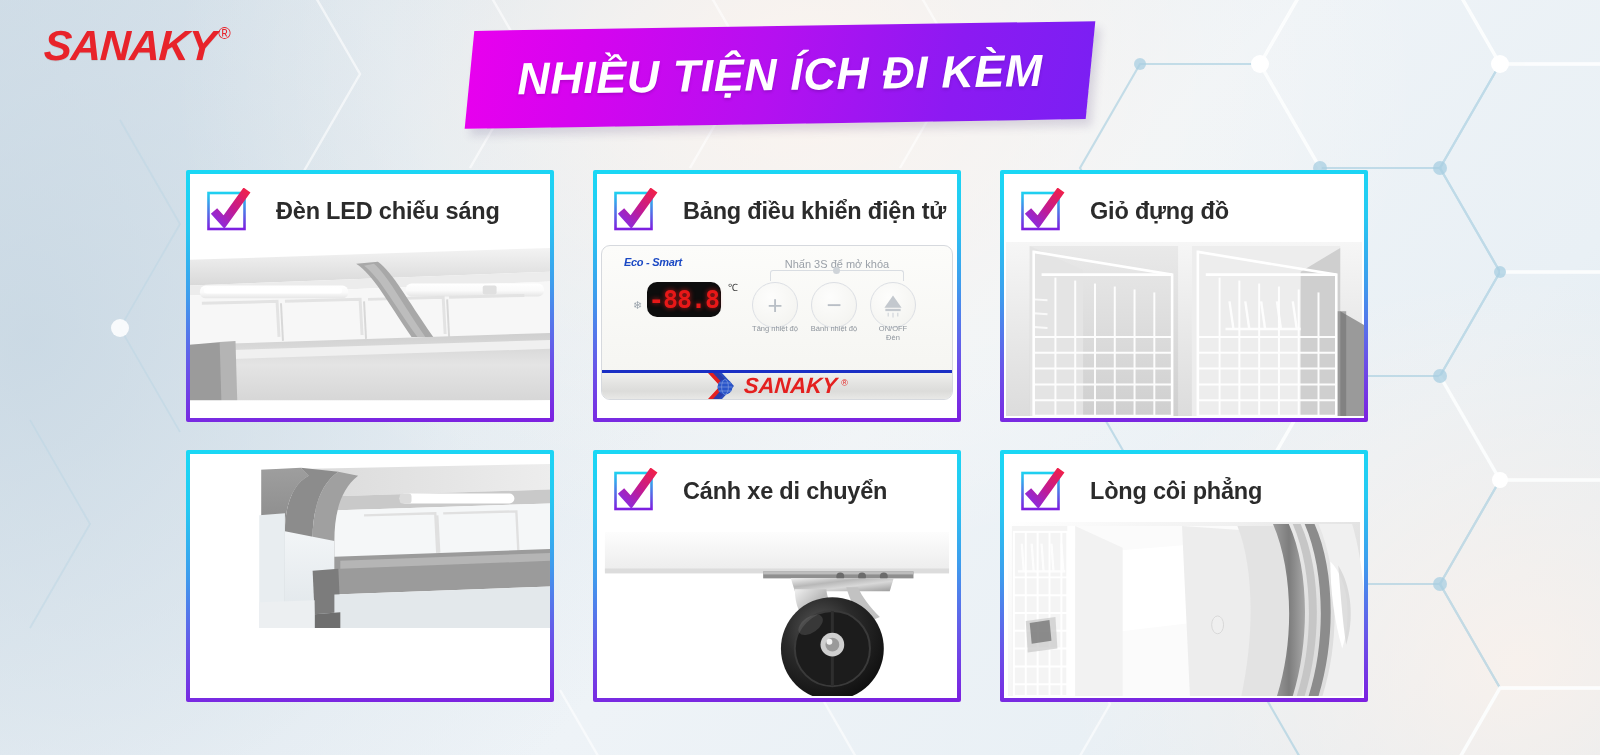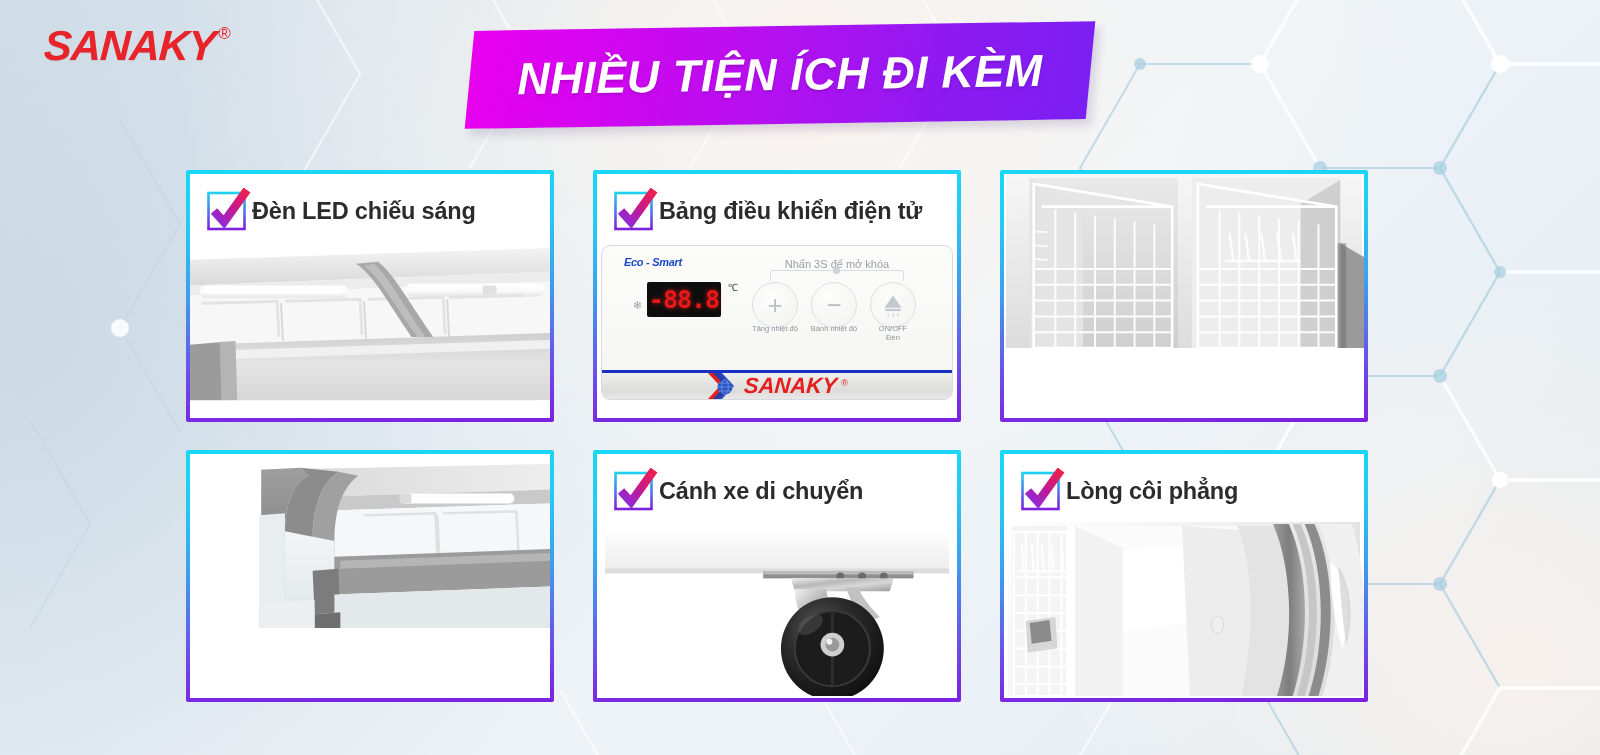--- a/index.html
+++ b/index.html
@@ -67,21 +67,21 @@
     padding:2px;
     background-image:linear-gradient(#fff,#fff), linear-gradient(178deg, #19d8f5 0%, #25c9f2 22%, #3e9ced 48%, #6a52e8 76%, #7d1fe0 100%);
     background-origin:border-box;
     background-clip:content-box, border-box;
     border:2px solid transparent;
     border-radius:2px;
     overflow:hidden;
     display:flex; flex-direction:column;
   }
   .card-head {
-    display:flex; align-items:center; gap:0;
+    display:flex; align-items:center; gap:24px;
     padding:14px 0 8px 16px;
     background:#fff;
     flex:0 0 auto;
   }
   .check-box { width:46px; height:46px; flex:0 0 auto; }
   .card-title {
     font-size:23.5px; font-weight:bold; color:#2b2b2b;
     letter-spacing:-0.2px; white-space:nowrap;
   }
   .card-photo {
@@ -95,21 +95,21 @@
   
   .panel {
     position:absolute; left:4px; right:4px; top:3px; bottom:18px;
     border:1px solid #d6d9de; border-radius:9px;
     background:linear-gradient(180deg,#fcfcfa 0%, #f7f7f4 62%, #f4f4f1 100%);
     overflow:hidden;
   }
   .eco { position:absolute; left:22px; top:10px; font-size:11px; font-weight:bold; color:#1b49c4; font-style:italic; letter-spacing:-0.3px; }
   .led-disp {
     position:absolute; left:45px; top:36px; width:74px; height:35px;
-    background:#0d0d0d; border-radius:2px;
+    background:#0d0d0d; border-radius:10px;
     display:flex; align-items:center; justify-content:center;
   }
   .led-digits {
     color:#e81818; font-family:"DejaVu Sans Mono", monospace;
     font-size:25px; font-weight:bold; letter-spacing:-1px;
     text-shadow:0 0 5px rgba(240,30,30,0.75);
     line-height:1;
   }
   .snow { position:absolute; left:31px; top:53px; font-size:11px; color:#9aa3ac; }
   .deg { position:absolute; left:126px; top:34px; font-size:10px; color:#3c3c3c; }
@@ -368,20 +368,27 @@
             </g>
           </svg>
           <span class="foot-word">SANAKY</span>
           <span class="foot-r">®</span>
         </div>
       </div>
     </div>
   </div>
 
   <div class="card">
+    <div class="card-head">
+      <svg class="check-box" viewBox="0 0 46 46">
+        <rect x="2.5" y="5" width="36" height="36" fill="#fff" stroke="url(#bxg1)" stroke-width="2.6"></rect>
+        <path d="M8 23 L18 34 L41 2" fill="none" stroke="url(#ckg1)" stroke-width="8.5"></path>
+      </svg>
+      <div class="card-title">Giỏ đựng đồ</div>
+    </div>
     <div class="card-photo">
       <svg class="p-basket" viewBox="0 0 364 176" preserveAspectRatio="none">
         <defs>
           <linearGradient id="bkWall" x1="0" y1="0" x2="0" y2="1">
             <stop offset="0%" stop-color="#f6f6f6"></stop>
               <stop offset="100%" stop-color="#dcdcdc"></stop>
           </linearGradient>
           <linearGradient id="bkInner" x1="0" y1="0" x2="0" y2="1">
             <stop offset="0%" stop-color="#e9e9e9"></stop>
               <stop offset="100%" stop-color="#cfcfcf"></stop>

